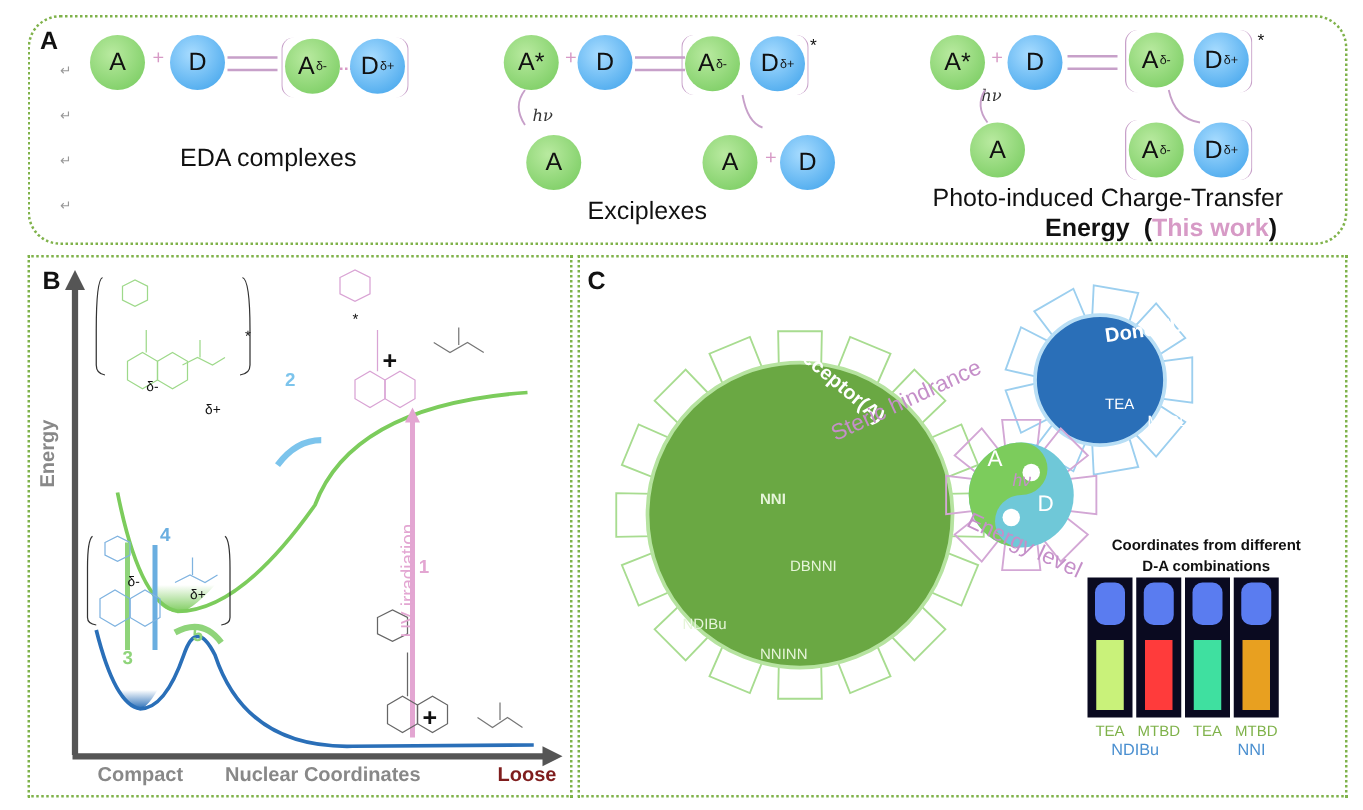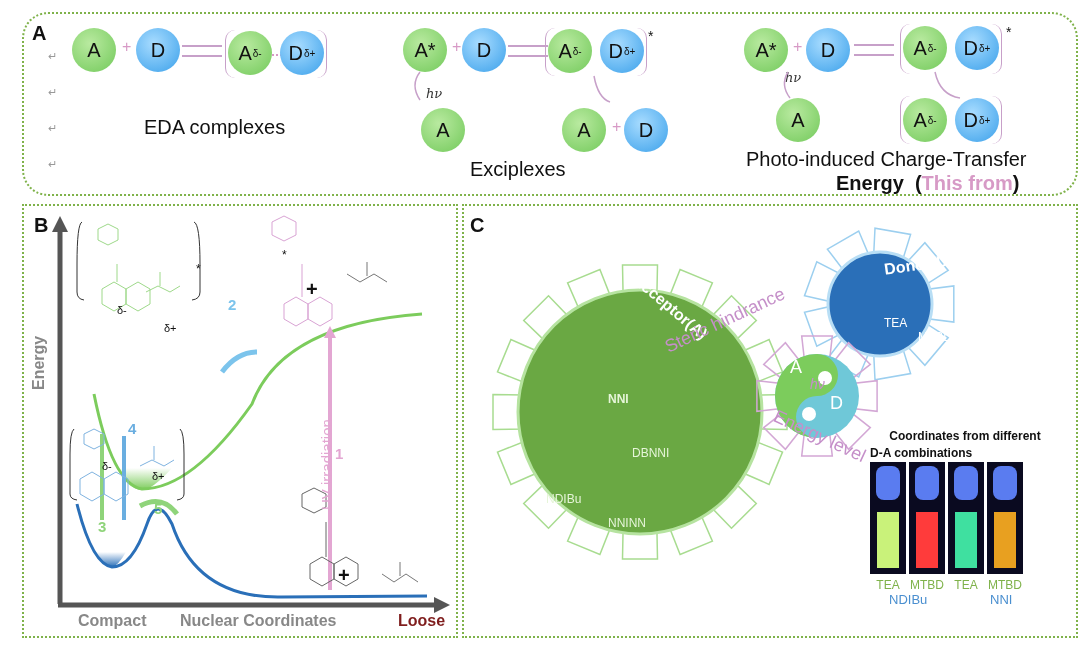--- a/index.html
+++ b/index.html
@@ -84,21 +84,21 @@
 <div class="brk" style="left:900px;top:96px;width:100px;height:48px;"></div>
 <div class="ball acc" style="left:903px;top:98px;">
     <span>A</span>
     <sup>δ-</sup>
   </div>
 <div class="ball don" style="left:955px;top:98px;">
     <span>D</span>
     <sup>δ+</sup>
   </div>
 <div class="caption" style="left:746px;top:148px;font-weight:normal;">Photo-induced Charge-Transfer</div>
-<div class="caption" style="left:836px;top:172px;font-weight:bold;"><span>Energy</span>&nbsp;&nbsp;(<span style="color:#d79ac6">This from</span>)</div>
+<div class="caption" style="left:836px;top:172px;font-weight:bold;"><span>Energy</span>&nbsp;&nbsp;(<span style="color:#d79ac6">This work</span>)</div>
 
 <svg style="position:absolute;left:0;top:0" width="1090" height="200">
   <path d="M420 100 Q410 85 420 72" stroke="#c7a0c9" fill="none" stroke-width="1.5"></path>
   <path d="M594 76 Q598 98 610 102" stroke="#c7a0c9" fill="none" stroke-width="1.5"></path>
   <path d="M790 98 Q780 85 788 72" stroke="#c7a0c9" fill="none" stroke-width="1.5"></path>
   <path d="M935 72 Q940 95 960 98" stroke="#c7a0c9" fill="none" stroke-width="1.5"></path>
 </svg>
 
 <div class="panel" id="panelB"></div>
 <div class="plabel" style="left:34px;top:214px;">B</div>
@@ -247,21 +247,21 @@
 <div style="position:absolute;left:918px;top:330px;color:#fff;font-size:12px;">MTBD</div>
 <div style="position:absolute;left:608px;top:392px;color:#e6f5d9;font-size:12px;font-weight:bold;">NNI</div>
 <div style="position:absolute;left:632px;top:446px;color:#e6f5d9;font-size:12px;">DBNNI</div>
 <div style="position:absolute;left:546px;top:492px;color:#e6f5d9;font-size:12px;">NDIBu</div>
 <div style="position:absolute;left:608px;top:516px;color:#e6f5d9;font-size:12px;">NNINN</div>
 <div style="position:absolute;left:790px;top:357px;color:#fff;font-size:18px;">A</div>
 <div style="position:absolute;left:830px;top:393px;color:#fff;font-size:18px;">D</div>
 <div style="position:absolute;left:810px;top:376px;color:#c58fc9;font-size:14px;font-style:italic;">hν</div>
 
 <div style="position:absolute;left:870px;top:429px;width:190px;text-align:center;font-weight:bold;font-size:12px;color:#111;">Coordinates from different</div>
-<div style="position:absolute;left:870px;top:446px;width:190px;text-align:left;font-weight:bold;font-size:12px;color:#111;">D-A combinations</div>
+<div style="position:absolute;left:870px;top:446px;width:190px;text-align:center;font-weight:bold;font-size:12px;color:#111;">D-A combinations</div>
 <div id="vials" style="position:absolute;left:870px;top:462px;display:flex;gap:3px;">
     <div style="width: 36px; height: 112px; background: rgb(10, 10, 32); position: relative;">
       <div style="position:absolute;left:6px;top:4px;width:24px;height:34px;border-radius:8px;background:#5a7cf0"></div>
       <div style="position:absolute;left:7px;top:50px;width:22px;height:56px;background:#c9f27a"></div>
     </div>
     <div style="width: 36px; height: 112px; background: rgb(10, 10, 32); position: relative;">
       <div style="position:absolute;left:6px;top:4px;width:24px;height:34px;border-radius:8px;background:#5a7cf0"></div>
       <div style="position:absolute;left:7px;top:50px;width:22px;height:56px;background:#ff3b3b"></div>
     </div>
     <div style="width: 36px; height: 112px; background: rgb(10, 10, 32); position: relative;">

